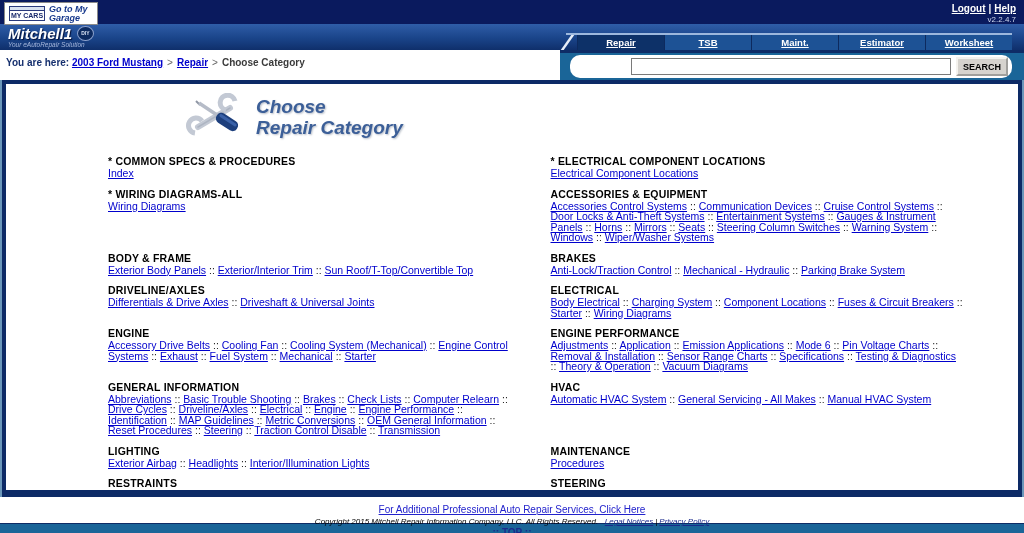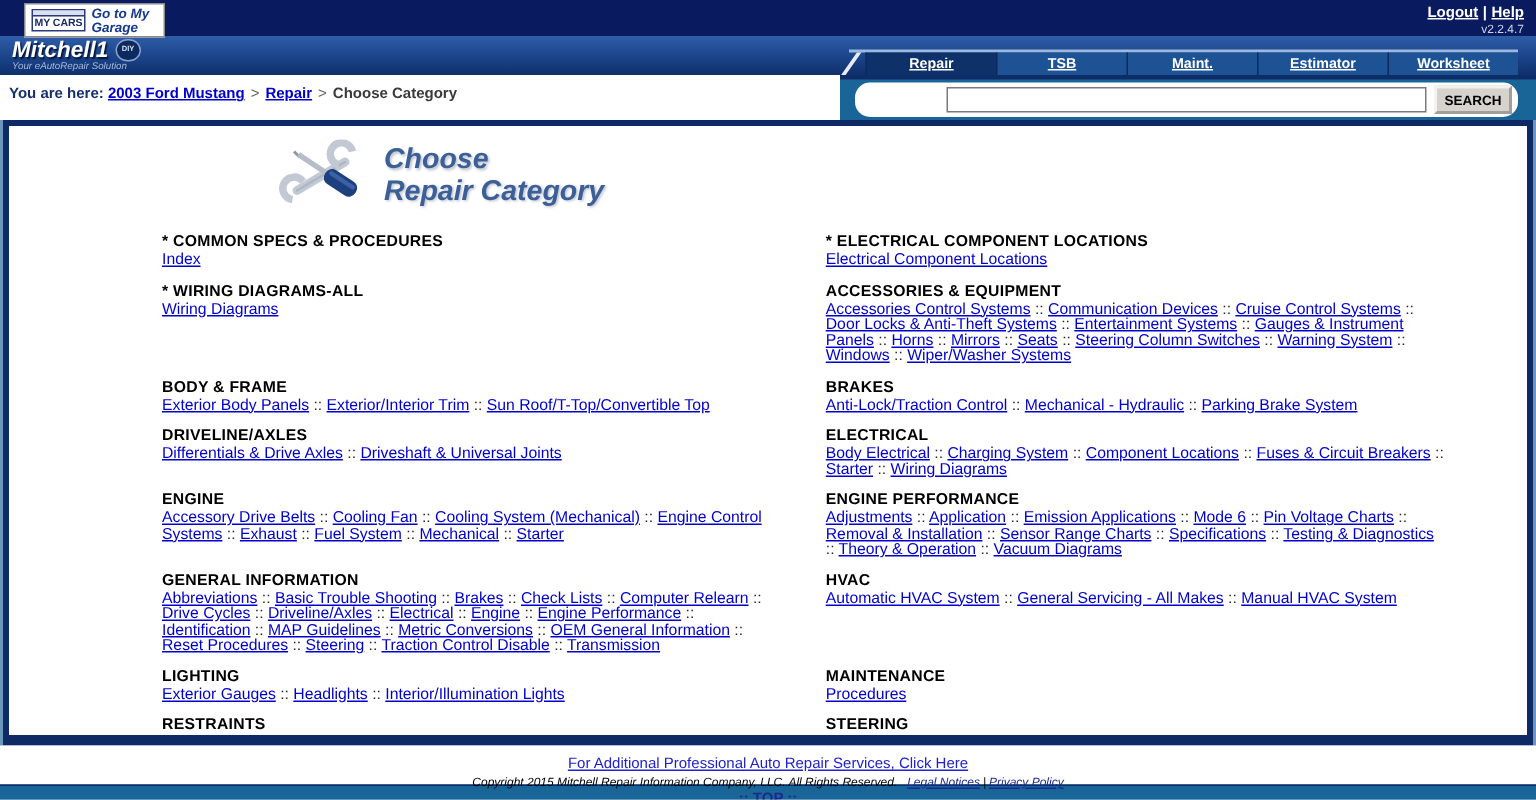--- a/index.html
+++ b/index.html
@@ -4,21 +4,21 @@
 <title>Choose Repair Category</title>
 <style>
   html,body{margin:0;padding:0;}
   body{
     width:1024px;height:533px;overflow:hidden;position:relative;
     background:#6b97ba;
     font-family:"Liberation Sans","DejaVu Sans",sans-serif;
     -webkit-font-smoothing:antialiased;
   }
   
-  .topbar{height:24px;background:#0a1a5e;display:flex;justify-content:space-between;align-items:flex-start;padding:0 8px 0 16px;box-sizing:border-box;}
+  .topbar{height:24px;background:#0a1a5e;display:flex;justify-content:space-between;align-items:flex-start;padding:0 8px 0 4px;box-sizing:border-box;}
   .garage-btn{background:#fff;border:1px solid #8a8a8a;margin-top:2px;height:19px;display:flex;align-items:center;gap:4px;padding:1px 4px;cursor:pointer;}
   .plate{border:1px solid #2a3a7c;width:36px;height:15px;display:flex;flex-direction:column;box-sizing:border-box;}
   .plate-top{height:4px;background:#d9e1ef;border-bottom:1px solid #2a3a7c;}
   .plate-text{font-size:7px;font-weight:bold;color:#1a2a6c;text-align:center;line-height:9px;letter-spacing:0px;}
   .garage-label{font-style:italic;font-weight:bold;color:#16388c;font-size:9px;line-height:9px;width:44px;}
   .top-right{text-align:right;padding-top:3px;}
   .top-links{font-size:10px;font-weight:bold;}
   .top-links a{color:#ffffff;text-decoration:underline;cursor:pointer;}
   .top-links .sep{color:#ffffff;margin:0 3px;}
   .version{font-size:8px;color:#cdd6ec;margin-top:1px;}
@@ -168,21 +168,21 @@
       <div class="cat-cell">
         <h3 class="cat-title">GENERAL INFORMATION</h3>
         <p class="cat-links"><a>Abbreviations</a><span class="cat-sep"> :: </span><a>Basic Trouble Shooting</a><span class="cat-sep"> :: </span><a>Brakes</a><span class="cat-sep"> :: </span><a>Check Lists</a><span class="cat-sep"> :: </span><a>Computer Relearn</a><span class="cat-sep"> :: </span><a>Drive Cycles</a><span class="cat-sep"> :: </span><a>Driveline/Axles</a><span class="cat-sep"> :: </span><a>Electrical</a><span class="cat-sep"> :: </span><a>Engine</a><span class="cat-sep"> :: </span><a>Engine Performance</a><span class="cat-sep"> :: </span><a>Identification</a><span class="cat-sep"> :: </span><a>MAP Guidelines</a><span class="cat-sep"> :: </span><a>Metric Conversions</a><span class="cat-sep"> :: </span><a>OEM General Information</a><span class="cat-sep"> :: </span><a>Reset Procedures</a><span class="cat-sep"> :: </span><a>Steering</a><span class="cat-sep"> :: </span><a>Traction Control Disable</a><span class="cat-sep"> :: </span><a>Transmission</a></p>
       </div>
       <div class="cat-cell">
         <h3 class="cat-title">HVAC</h3>
         <p class="cat-links"><a>Automatic HVAC System</a><span class="cat-sep"> :: </span><a>General Servicing - All Makes</a><span class="cat-sep"> :: </span><a>Manual HVAC System</a></p>
       </div>
       <div class="cat-cell">
         <h3 class="cat-title">LIGHTING</h3>
-        <p class="cat-links"><a>Exterior Gauges</a><span class="cat-sep"> :: </span><a>Headlights</a><span class="cat-sep"> :: </span><a>Interior/Illumination Lights</a></p>
+        <p class="cat-links"><a>Exterior Airbag</a><span class="cat-sep"> :: </span><a>Headlights</a><span class="cat-sep"> :: </span><a>Interior/Illumination Lights</a></p>
       </div>
       <div class="cat-cell">
         <h3 class="cat-title">MAINTENANCE</h3>
         <p class="cat-links"><a>Procedures</a></p>
       </div>
       <div class="cat-cell">
         <h3 class="cat-title">RESTRAINTS</h3>
         <p class="cat-links"><a>Airbag</a><span class="cat-sep"> :: </span><a>Restraints Control Systems</a></p>
       </div>
       <div class="cat-cell">

